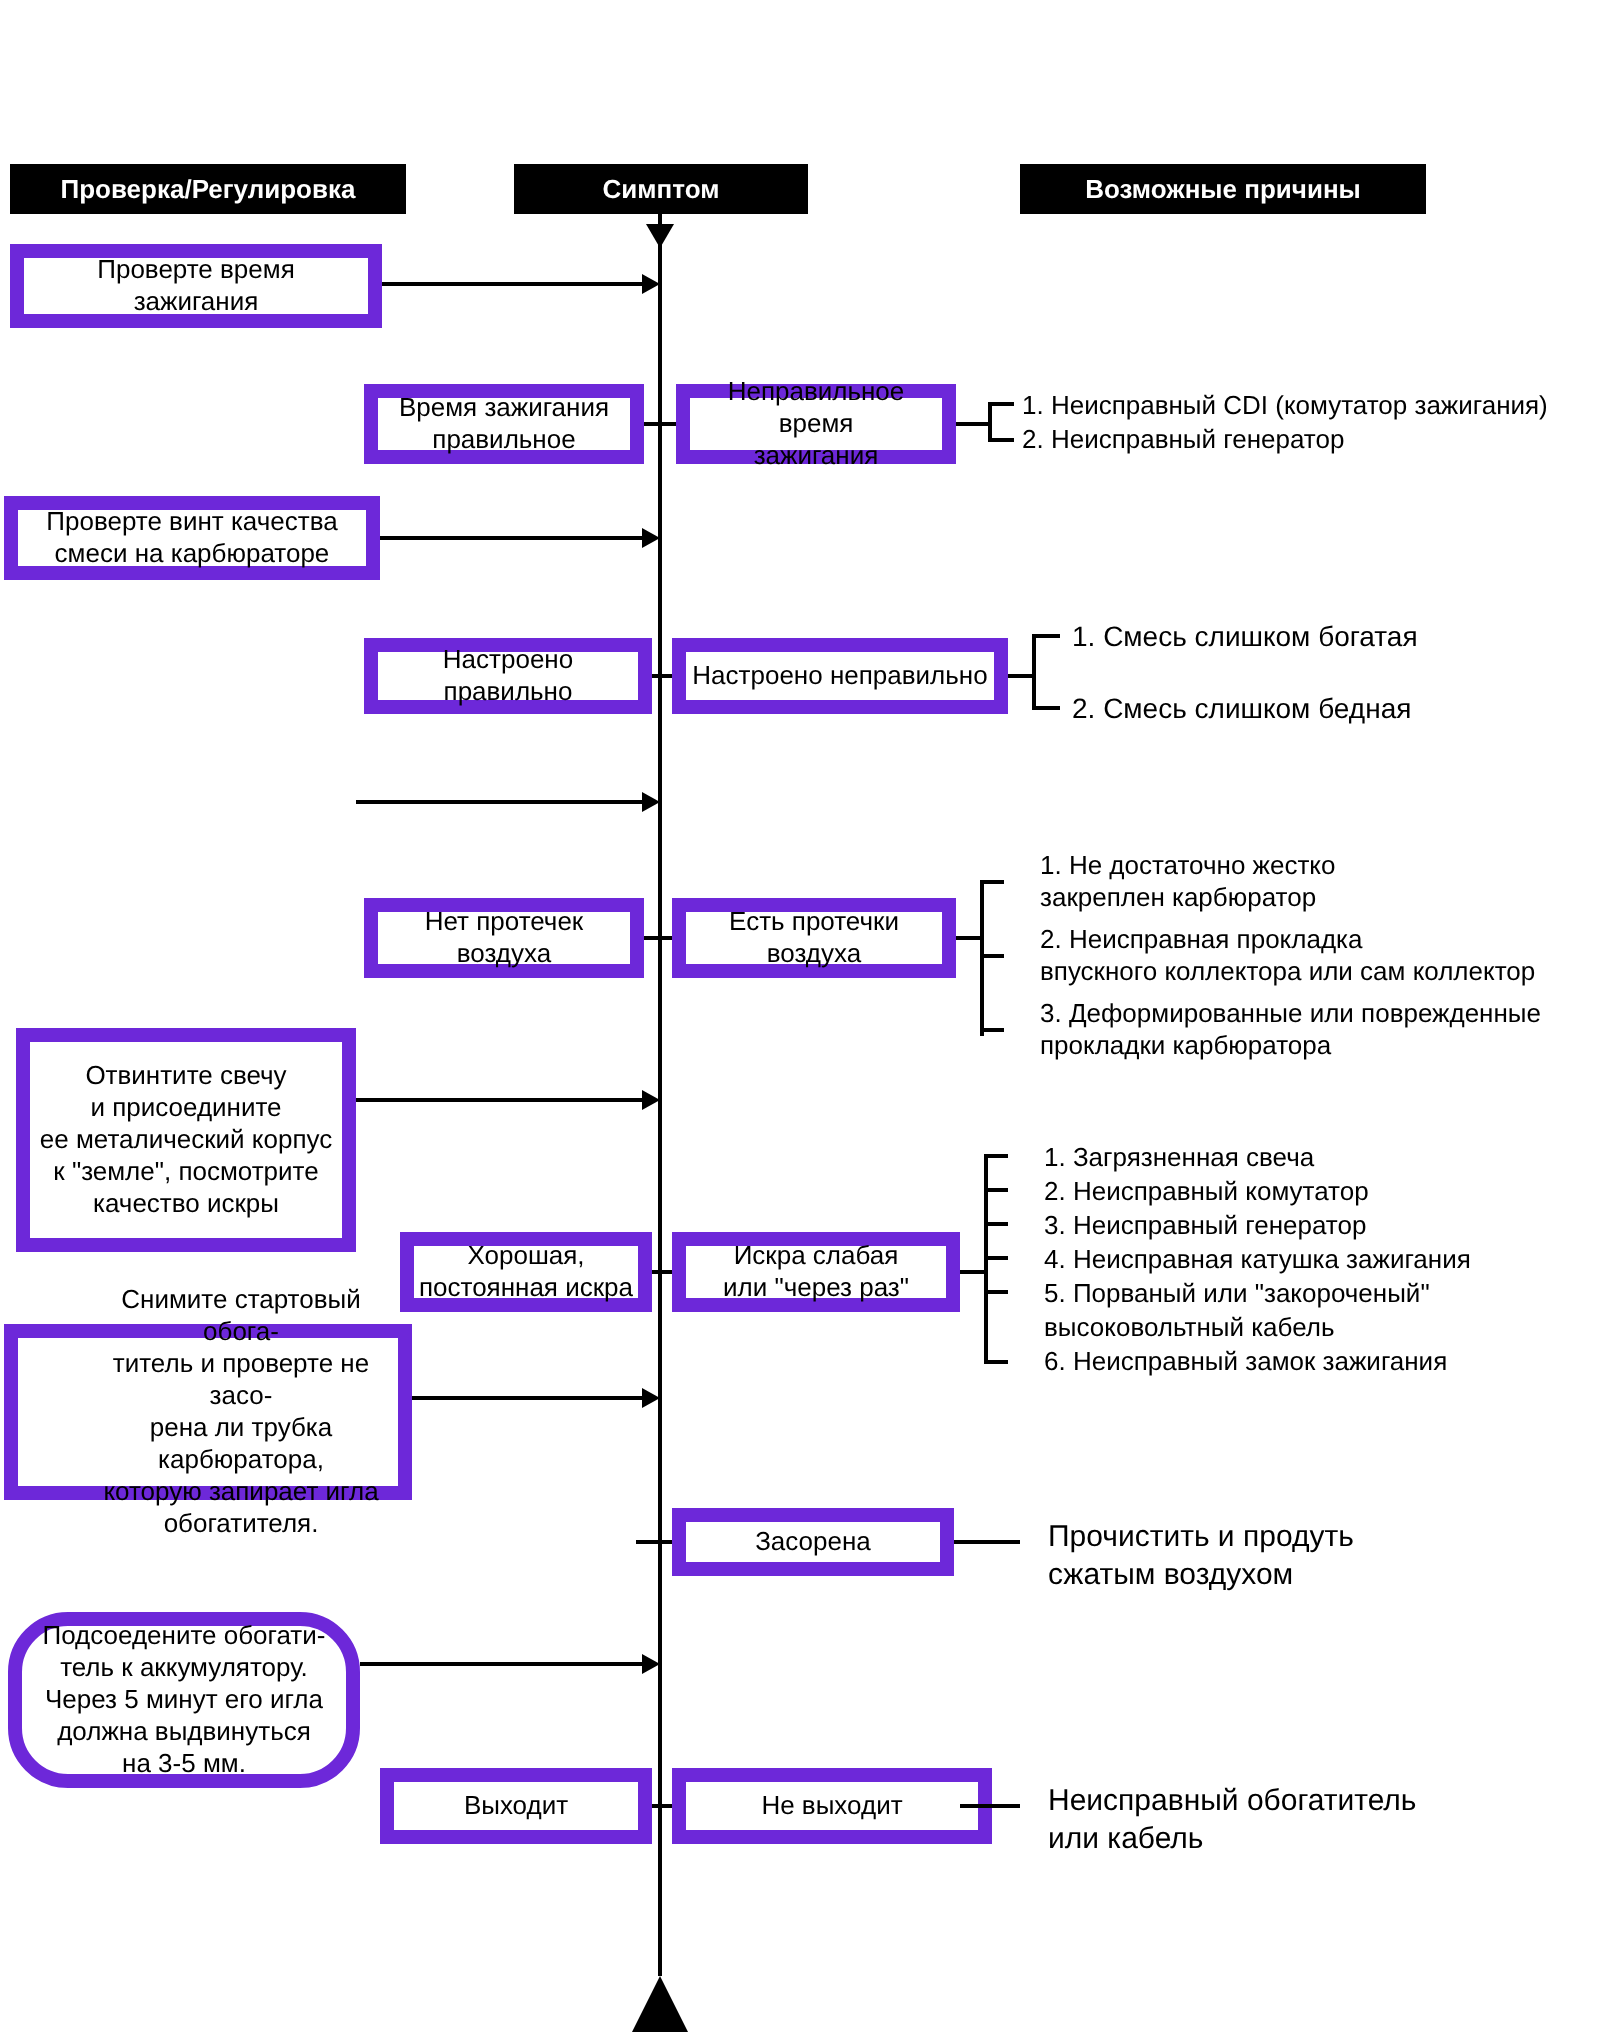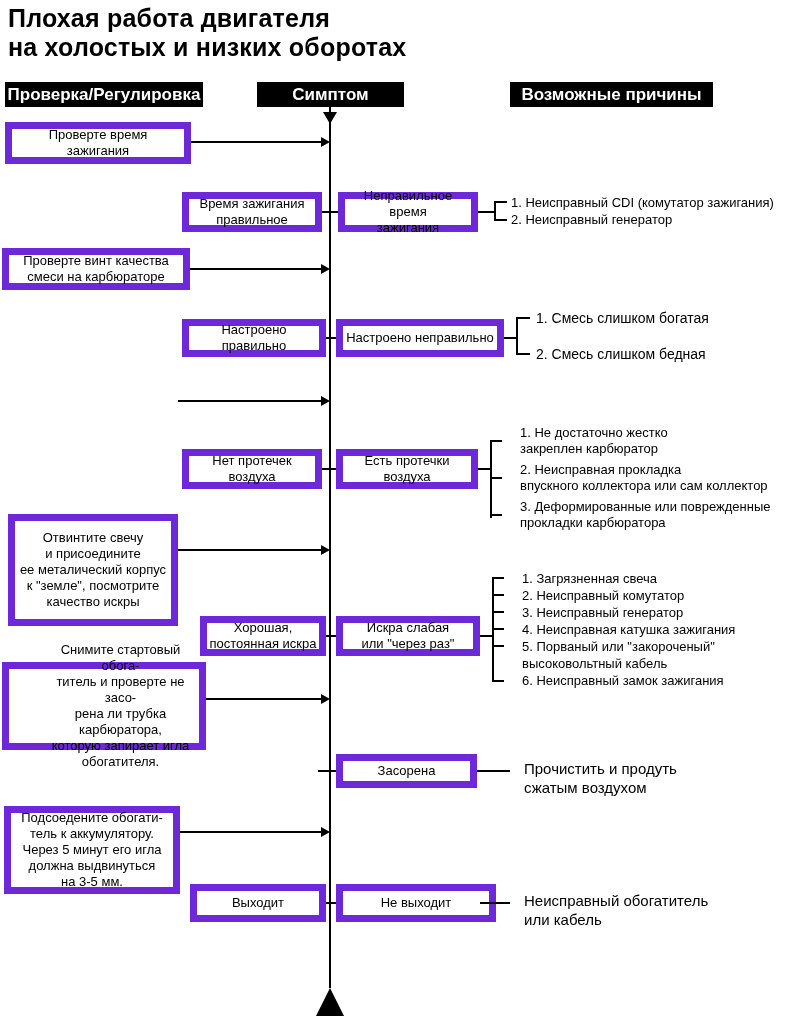--- a/index.html
+++ b/index.html
@@ -1,43 +1,41 @@
 <!DOCTYPE html>
 <html><head>
 <meta charset="utf-8">
 <style>
   html,body{margin:0;padding:0;background:#fff;}
   #page{position:relative;width:800px;height:1020px;background:#fff;color:#000;
         font-family:"Liberation Sans",sans-serif;overflow:hidden;}
   .title{position:absolute;font-weight:bold;font-size:25px;line-height:29px;
          white-space:pre-line;letter-spacing:.2px;}
   .hdr{position:absolute;height:25px;background:#000;color:#fff;font-weight:bold;
-       font-size:17px;display:flex;align-items:center;justify-content:center;}
+       font-size:13px;display:flex;align-items:center;justify-content:center;}
   .box{position:absolute;border:7px solid #6d28d9;background:#fff;box-sizing:border-box;
        display:flex;align-items:center;justify-content:center;text-align:center;
        font-size:13px;line-height:16px;white-space:pre-line;padding:1px 2px;}
   .line{position:absolute;background:#000;}
   .arr-r{position:absolute;width:0;height:0;border-top:5px solid transparent;
          border-bottom:5px solid transparent;border-left:9px solid #000;}
   .arr-d{position:absolute;width:0;height:0;border-left:7px solid transparent;
          border-right:7px solid transparent;border-top:12px solid #000;}
   .tri-end{position:absolute;width:0;height:0;border-left:14px solid transparent;
          border-right:14px solid transparent;border-bottom:28px solid #000;}
   .cause{position:absolute;font-size:13px;line-height:17px;white-space:pre-line;}
   .cause.s3{line-height:16px;}
   .cause.md{font-size:14px;line-height:18px;}
   .cause.lg{font-size:15px;line-height:19px;}
 </style>
 </head>
 <body>
 
 <div id="page">
 
-  <div class="title" style="left:8px;top:4px;">Плохая работа двигателя
-на холостых и низких оборотах</div>
 
   <div class="hdr" style="left:5px;top:82px;width:198px;">Проверка/Регулировка</div>
   <div class="hdr" style="left:257px;top:82px;width:147px;">Симптом</div>
   <div class="hdr" style="left:510px;top:82px;width:203px;">Возможные причины</div>
 
   <div class="line" style="left:329px;top:107px;width:2px;height:881px;"></div>
   <div class="arr-d" style="left:323px;top:112px;"></div>
   <div class="tri-end" style="left:316px;top:988px;"></div>
 
   <div class="line" style="left:318px;top:211px;width:24px;height:2px;"></div>
@@ -125,21 +123,21 @@
 рена ли трубка карбюратора,
 которую запирает игла
 обогатителя.</div>
   <div class="line" style="left:206px;top:698px;width:117px;height:2px;"></div>
   <div class="arr-r" style="left:321px;top:694px;"></div>
   <div class="box" style="left:336px;top:754px;width:141px;height:34px;">Засорена</div>
   <div class="line" style="left:477px;top:770px;width:33px;height:2px;"></div>
   <div class="cause lg" style="left:524px;top:759px;">Прочистить и продуть
 сжатым воздухом</div>
 
-  <div class="box" style="left:4px;top:806px;width:176px;height:88px;">Подсоедените обогати-
+  <div class="box" style="left:4px;top:806px;width:176px;height:88px;border-radius:30px;">Подсоедените обогати-
 тель к аккумулятору.
 Через 5 минут его игла
 должна выдвинуться
 на 3-5 мм.</div>
   <div class="line" style="left:180px;top:831px;width:143px;height:2px;"></div>
   <div class="arr-r" style="left:321px;top:827px;"></div>
   <div class="box" style="left:190px;top:884px;width:136px;height:38px;">Выходит</div>
   <div class="box" style="left:336px;top:884px;width:160px;height:38px;">Не выходит</div>
   <div class="line" style="left:480px;top:902px;width:30px;height:2px;"></div>
   <div class="cause lg" style="left:524px;top:891px;">Неисправный обогатитель

